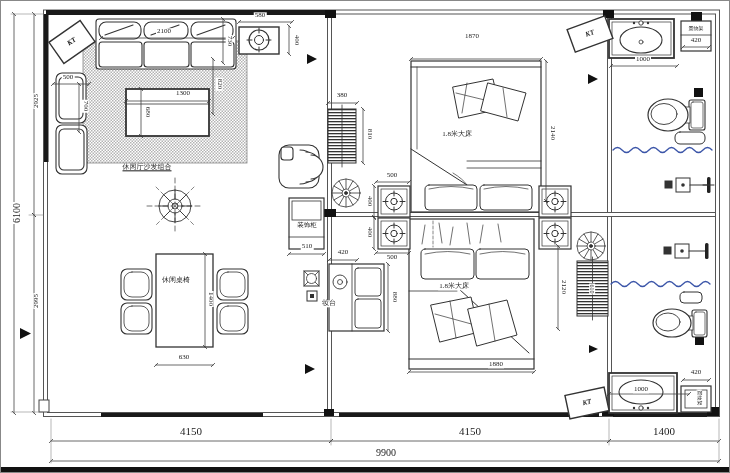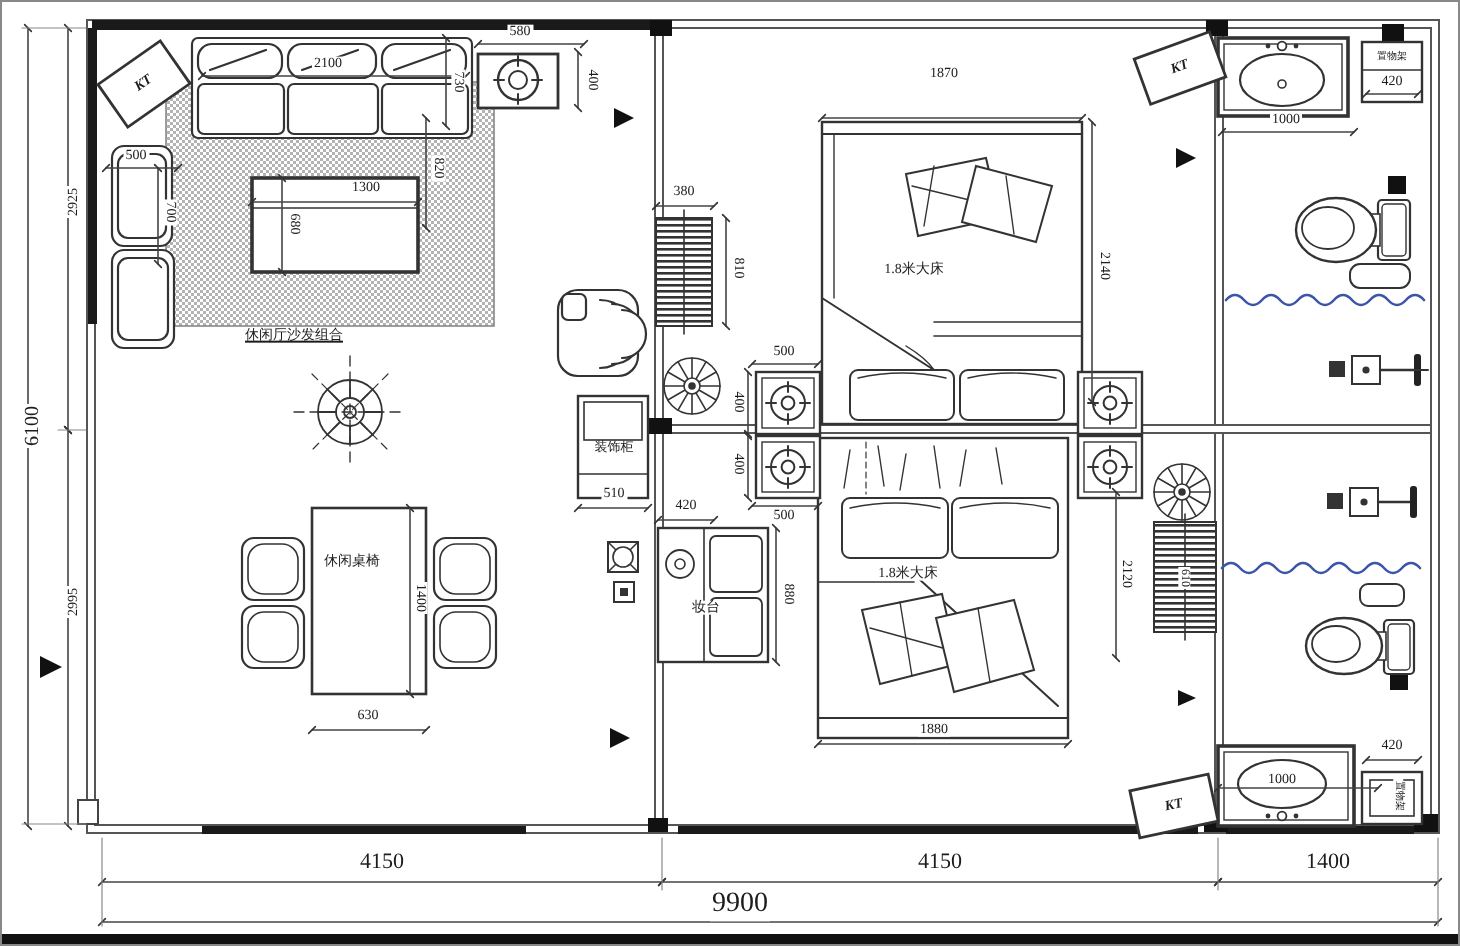--- a/index.html
+++ b/index.html
@@ -420,35 +420,35 @@
       <span class="ann" style="left: 341px; top: 95px; font-size: 7px; transform: translate(-50%, -50%);">380</span>
       <span class="ann" style="left: 368px; top: 133px; font-size: 7px; transform: translate(-50%, -50%) rotate(90deg);">810</span>
       <span class="ann" style="left: 391px; top: 175px; font-size: 7px; transform: translate(-50%, -50%);">500</span>
       <span class="ann" style="left: 368px; top: 200px; font-size: 7px; transform: translate(-50%, -50%) rotate(90deg);">400</span>
       <span class="ann" style="left: 368px; top: 231px; font-size: 7px; transform: translate(-50%, -50%) rotate(90deg);">400</span>
       <span class="ann" style="left: 391px; top: 257px; font-size: 7px; transform: translate(-50%, -50%);">500</span>
       <span class="ann" style="left: 471px; top: 36px; font-size: 7px; transform: translate(-50%, -50%);">1870</span>
       <span class="ann" style="left: 551px; top: 132px; font-size: 7px; transform: translate(-50%, -50%) rotate(90deg);">2140</span>
       <span class="ann" style="left: 456px; top: 134px; font-size: 7px; transform: translate(-50%, -50%);">1.8米大床</span>
       <span class="ann" style="left: 453px; top: 286px; font-size: 7px; transform: translate(-50%, -50%);">1.8米大床</span>
-      <span class="ann" style="left: 466px; top: 364px; font-size: 7px; transform: translate(-50%, -50%);">1880</span>
+      <span class="ann" style="left: 495px; top: 364px; font-size: 7px; transform: translate(-50%, -50%);">1880</span>
       <span class="ann" style="left: 562px; top: 286px; font-size: 7px; transform: translate(-50%, -50%) rotate(90deg);">2120</span>
       <span class="ann" style="left: 591px; top: 288px; font-size: 6px; transform: translate(-50%, -50%) rotate(90deg);">610</span>
       <span class="ann" style="left: 393px; top: 296px; font-size: 7px; transform: translate(-50%, -50%) rotate(90deg);">880</span>
       <span class="ann" style="left: 342px; top: 252px; font-size: 7px; transform: translate(-50%, -50%);">420</span>
-      <span class="ann" style="left: 352px; top: 303px; font-size: 7px; transform: translate(-50%, -50%);">妆台</span>
+      <span class="ann" style="left: 328px; top: 303px; font-size: 7px; transform: translate(-50%, -50%);">妆台</span>
       <span class="ann" style="left: 306px; top: 224px; font-size: 6.5px; transform: translate(-50%, -50%);">装饰柜</span>
       <span class="ann" style="left: 306px; top: 246px; font-size: 7px; transform: translate(-50%, -50%);">510</span>
       <span class="ann" style="left: 642px; top: 59px; font-size: 7px; transform: translate(-50%, -50%);">1000</span>
       <span class="ann" style="left: 695px; top: 28px; font-size: 5px; transform: translate(-50%, -50%);">置物架</span>
       <span class="ann" style="left: 695px; top: 40px; font-size: 7px; transform: translate(-50%, -50%);">420</span>
       <span class="ann" style="left: 640px; top: 389px; font-size: 7px; transform: translate(-50%, -50%);">1000</span>
       <span class="ann" style="left: 695px; top: 372px; font-size: 7px; transform: translate(-50%, -50%);">420</span>
       <span class="ann" style="left: 698px; top: 397px; font-size: 5px; transform: translate(-50%, -50%) rotate(90deg);">置物架</span>
       <span class="ann" style="left: 71px; top: 41px; font-size: 7px; transform: translate(-50%, -50%) rotate(-35deg); font-style: italic; font-weight: bold;">KT</span>
       <span class="ann" style="left: 589px; top: 33px; font-size: 7px; transform: translate(-50%, -50%) rotate(-20deg); font-style: italic; font-weight: bold;">KT</span>
       <span class="ann" style="left: 586px; top: 402px; font-size: 7px; transform: translate(-50%, -50%) rotate(-12deg); font-style: italic; font-weight: bold;">KT</span>
       <span class="ann" style="left: 190px; top: 431px; font-size: 11px; transform: translate(-50%, -50%);">4150</span>
       <span class="ann" style="left: 469px; top: 431px; font-size: 11px; transform: translate(-50%, -50%);">4150</span>
       <span class="ann" style="left: 663px; top: 431px; font-size: 11px; transform: translate(-50%, -50%);">1400</span>
-      <span class="ann" style="left: 369px; top: 452px; font-size: 14px; transform: translate(-50%, -50%); font-family: Liberation Serif, serif;">9900</span>
+      <span class="ann" style="left: 385px; top: 452px; font-size: 10px; transform: translate(-50%, -50%); font-family: Liberation Serif, serif;">9900</span>
     </div>
 </div>
 
 </body></html>

